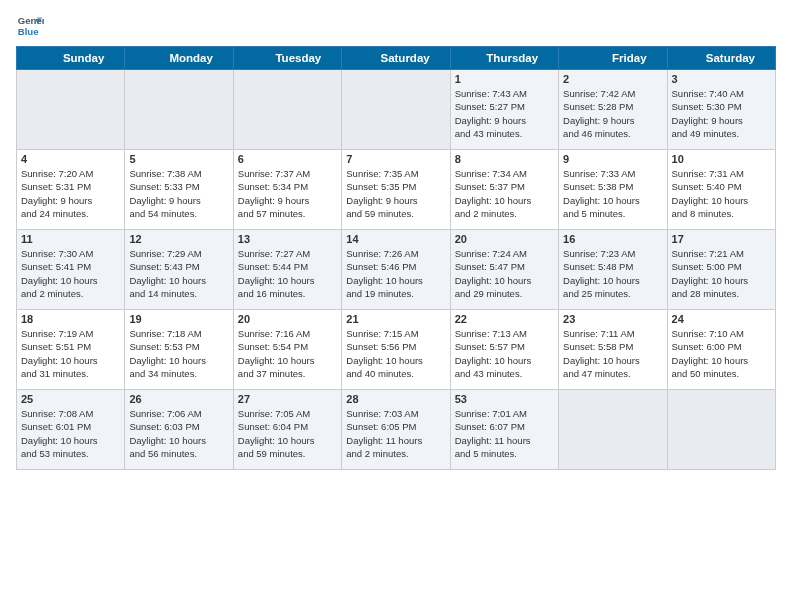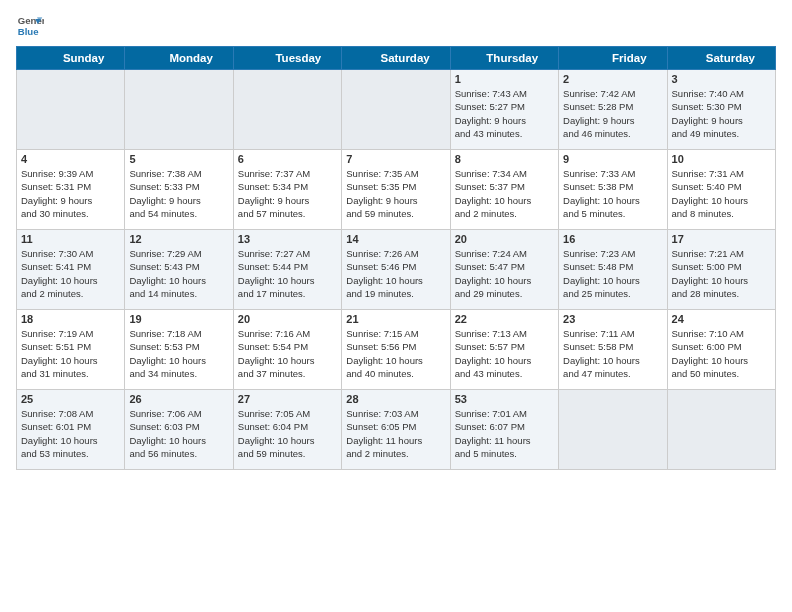--- a/index.html
+++ b/index.html
@@ -136,24 +136,24 @@
             <div class="day-number">3</div>
             <div class="cell-text">Sunrise: 7:40 AM</div>
             <div class="cell-text">Sunset: 5:30 PM</div>
             <div class="cell-text">Daylight: 9 hours</div>
             <div class="cell-text">and 49 minutes.</div>
           </td>
         </tr>
         <tr>
           <td>
             <div class="day-number">4</div>
-            <div class="cell-text">Sunrise: 9:39 AM</div>
+            <div class="cell-text">Sunrise: 7:20 AM</div>
             <div class="cell-text">Sunset: 5:31 PM</div>
             <div class="cell-text">Daylight: 9 hours</div>
-            <div class="cell-text">and 30 minutes.</div>
+            <div class="cell-text">and 24 minutes.</div>
           </td>
           <td>
             <div class="day-number">5</div>
             <div class="cell-text">Sunrise: 7:38 AM</div>
             <div class="cell-text">Sunset: 5:33 PM</div>
             <div class="cell-text">Daylight: 9 hours</div>
             <div class="cell-text">and 54 minutes.</div>
           </td>
           <td>
             <div class="day-number">6</div>
@@ -204,21 +204,21 @@
             <div class="cell-text">Sunrise: 7:29 AM</div>
             <div class="cell-text">Sunset: 5:43 PM</div>
             <div class="cell-text">Daylight: 10 hours</div>
             <div class="cell-text">and 14 minutes.</div>
           </td>
           <td>
             <div class="day-number">13</div>
             <div class="cell-text">Sunrise: 7:27 AM</div>
             <div class="cell-text">Sunset: 5:44 PM</div>
             <div class="cell-text">Daylight: 10 hours</div>
-            <div class="cell-text">and 17 minutes.</div>
+            <div class="cell-text">and 16 minutes.</div>
           </td>
           <td>
             <div class="day-number">14</div>
             <div class="cell-text">Sunrise: 7:26 AM</div>
             <div class="cell-text">Sunset: 5:46 PM</div>
             <div class="cell-text">Daylight: 10 hours</div>
             <div class="cell-text">and 19 minutes.</div>
           </td>
           <td>
             <div class="day-number">20</div>

